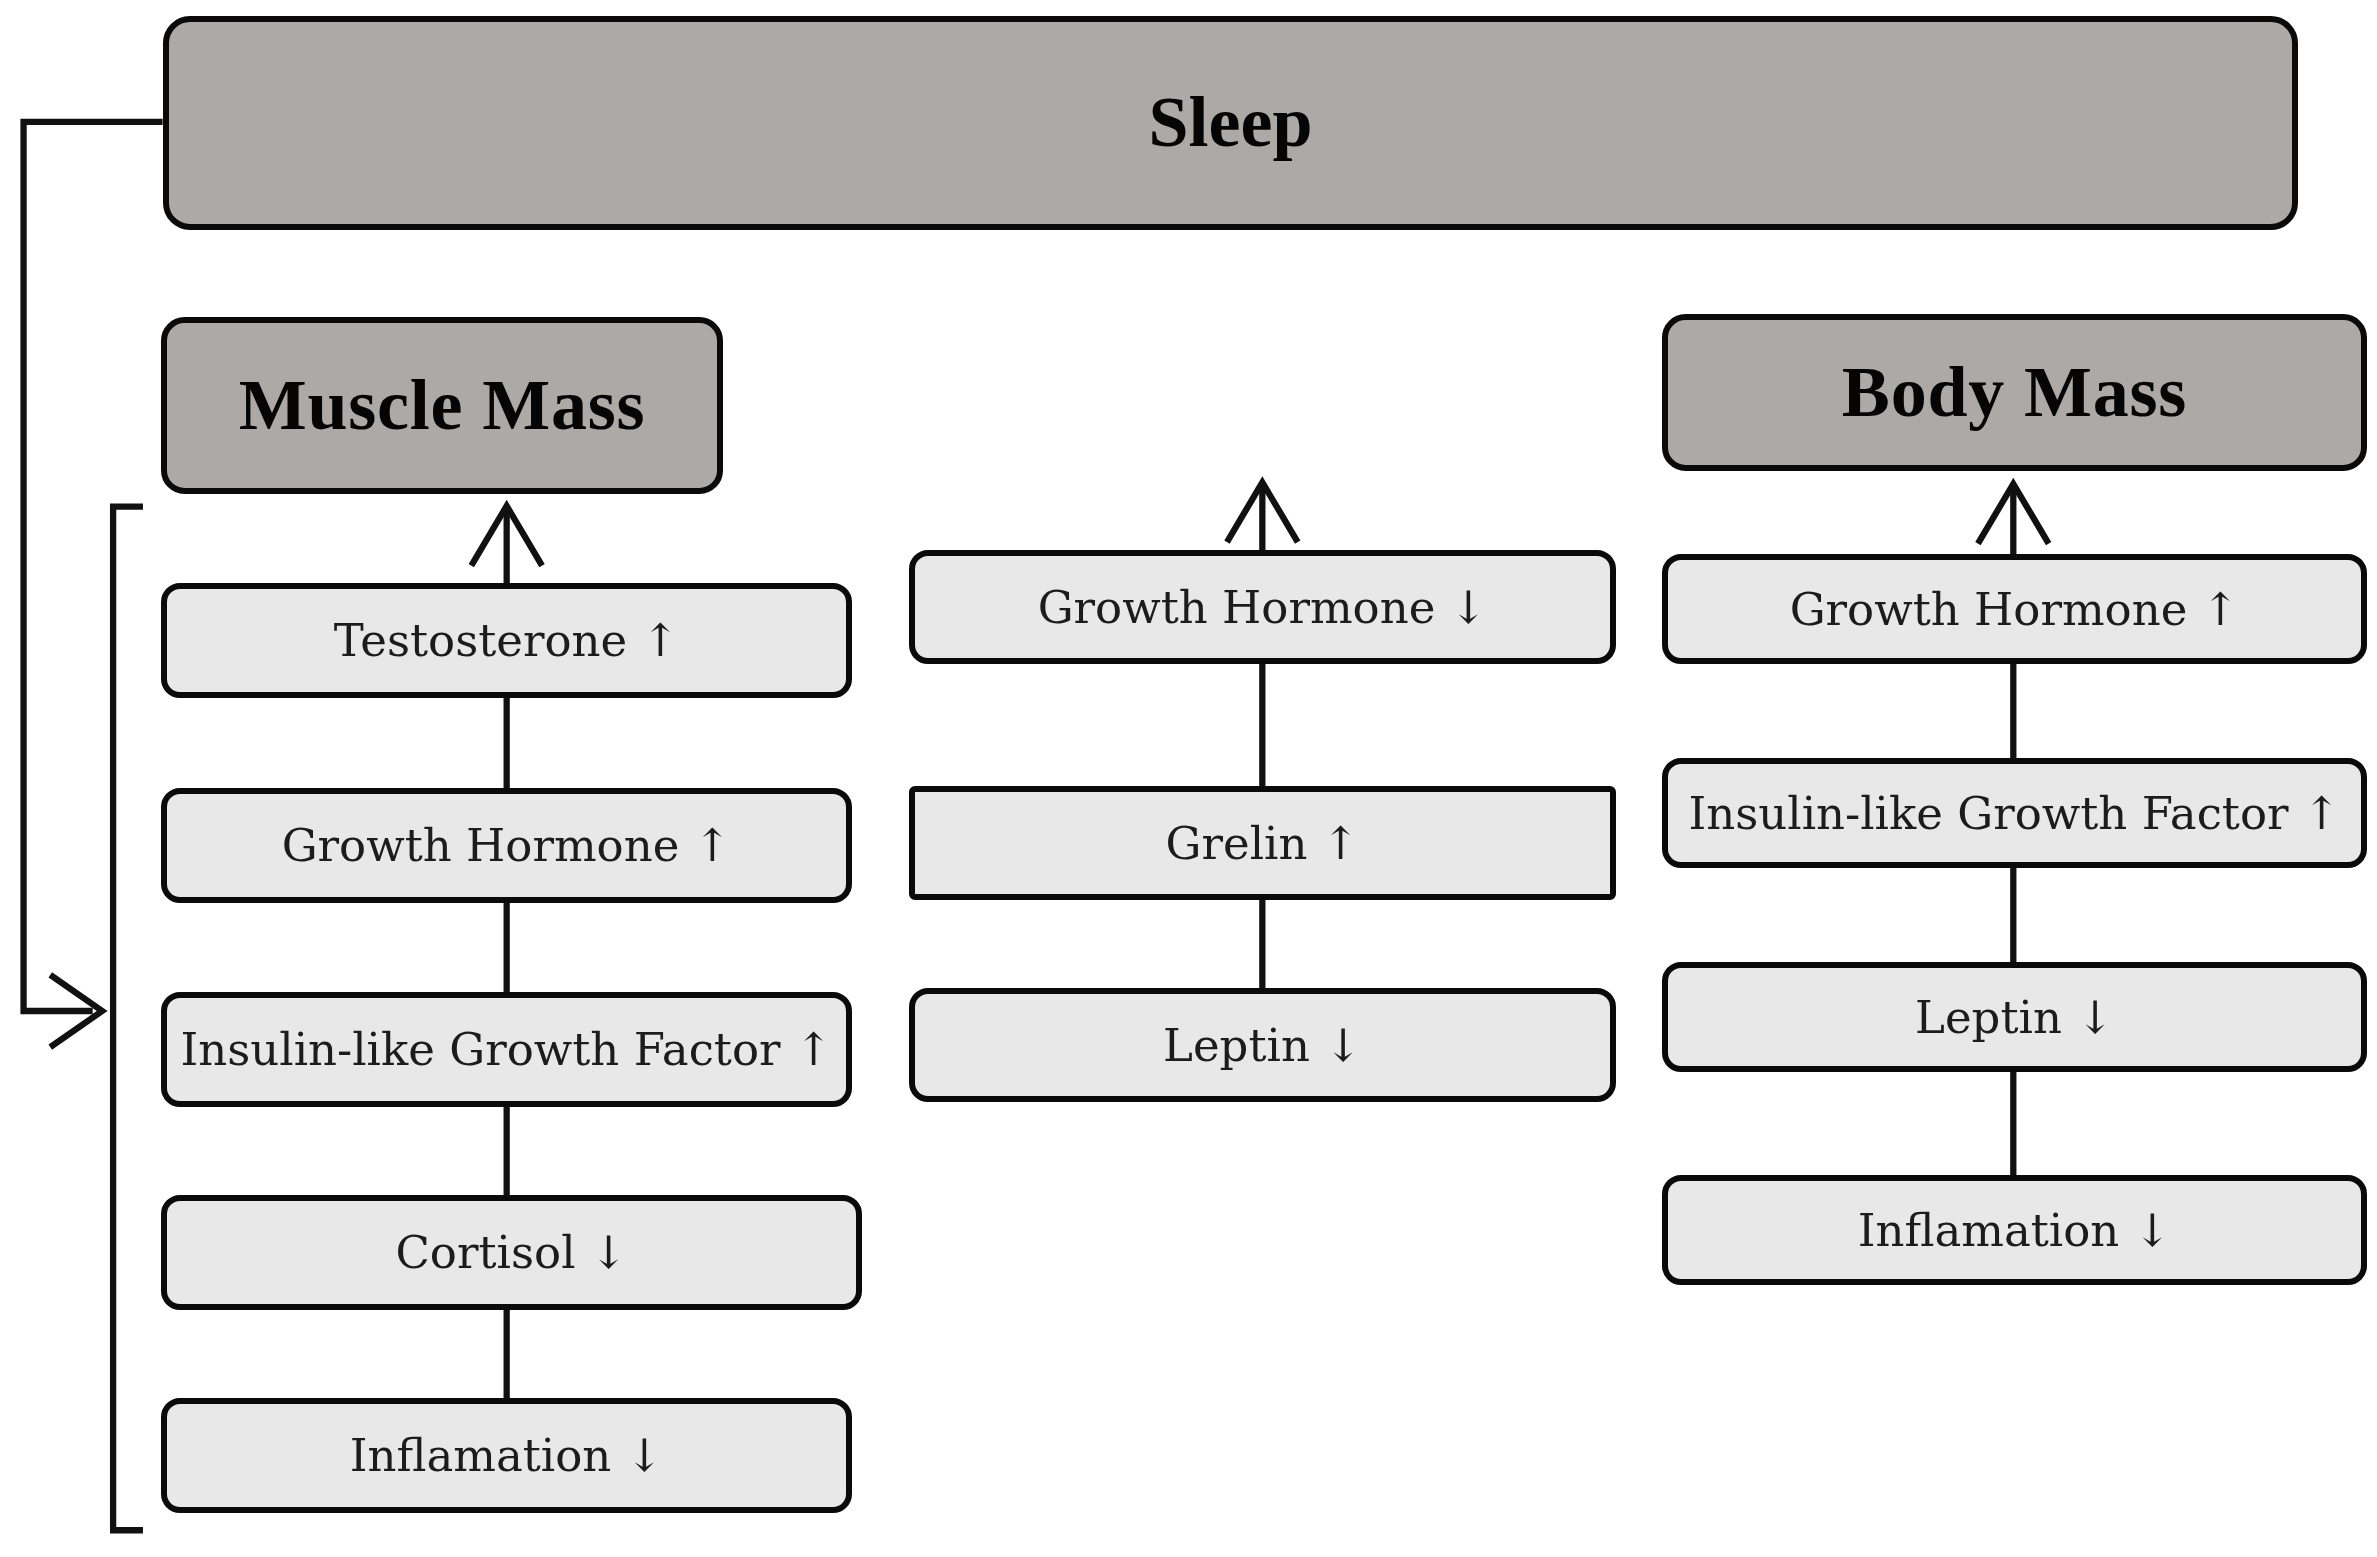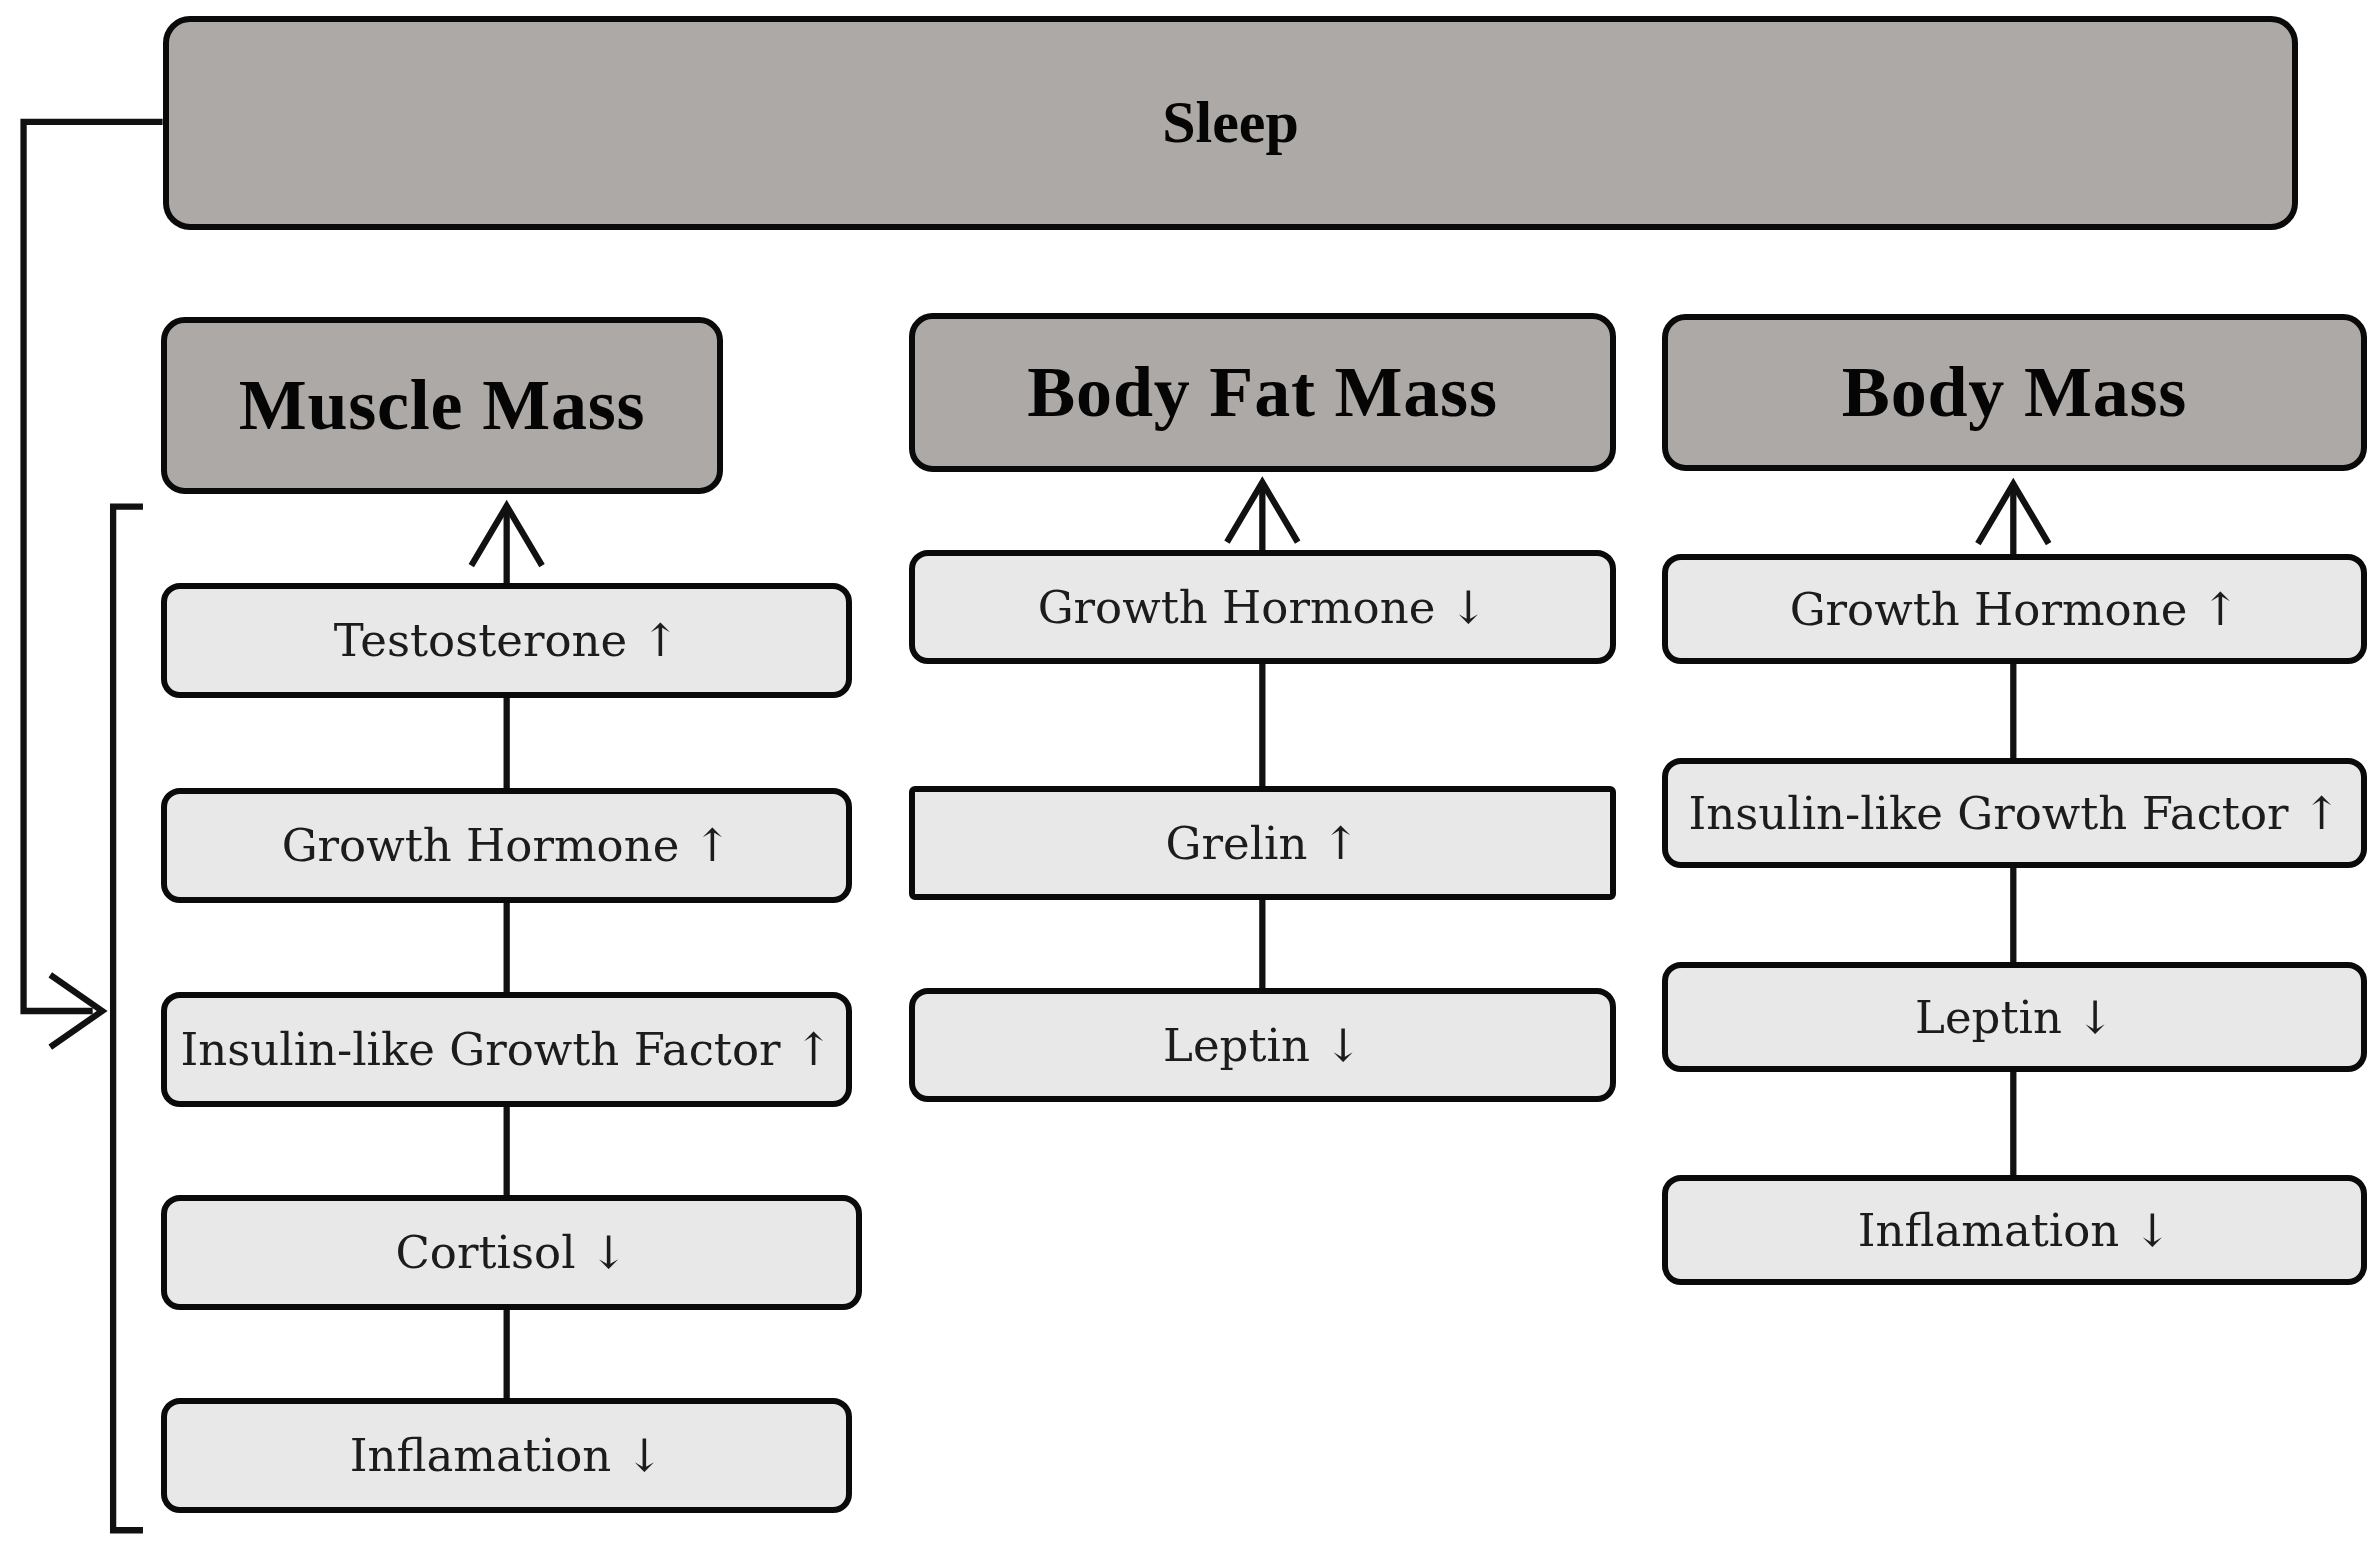--- a/index.html
+++ b/index.html
@@ -34,21 +34,21 @@
     font-weight:bold;
     font-size:72px;
     color:#050505;
     letter-spacing:0.8px;
   }
   .title{
     background:var(--hdr,#ada9a6);
     border-radius:27px;
     font-family:"Liberation Serif", serif;
     font-weight:bold;
-    font-size:60px;
+    font-size:72px;
     color:#050505;
   }
   .item{
     background:var(--item,#e8e8e8);
     border-radius:19px;
     font-size:45px;
     color:#1c1c1c;
   }
 </style>
 </head>
@@ -92,23 +92,20 @@
     </g>
   </svg>
 
   <div class="box title" style="left:163px;top:15.7px;width:2135px;height:214px;">
     <span>Sleep</span>
   </div>
 
   <div class="box hdr" style="left:161px;top:317px;width:562px;height:177px;">
     <span>Muscle Mass</span>
   </div>
-  <div class="box hdr" style="left:909px;top:313px;width:707px;height:159px;">
-    <span>Body Fat Mass</span>
-  </div>
   <div class="box hdr" style="left:1662px;top:314px;width:705px;height:157px;">
     <span>Body Mass</span>
   </div>
 
   <div class="box item" style="left:161px;top:583px;width:691px;height:115px;">
     <span>Testosterone ↑</span>
   </div>
   <div class="box item" style="left:161px;top:788px;width:691px;height:115px;">
     <span>Growth Hormone ↑</span>
   </div>

